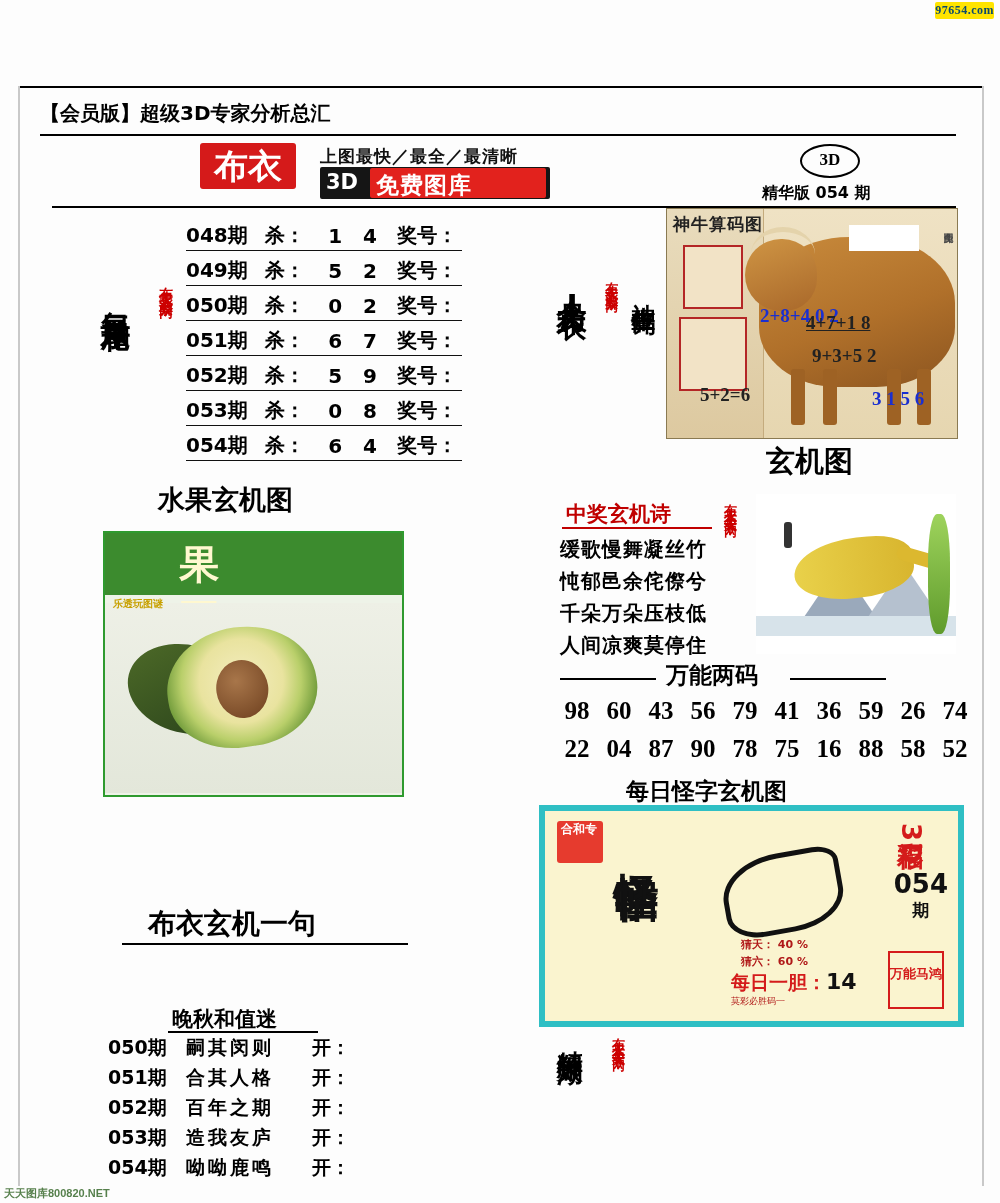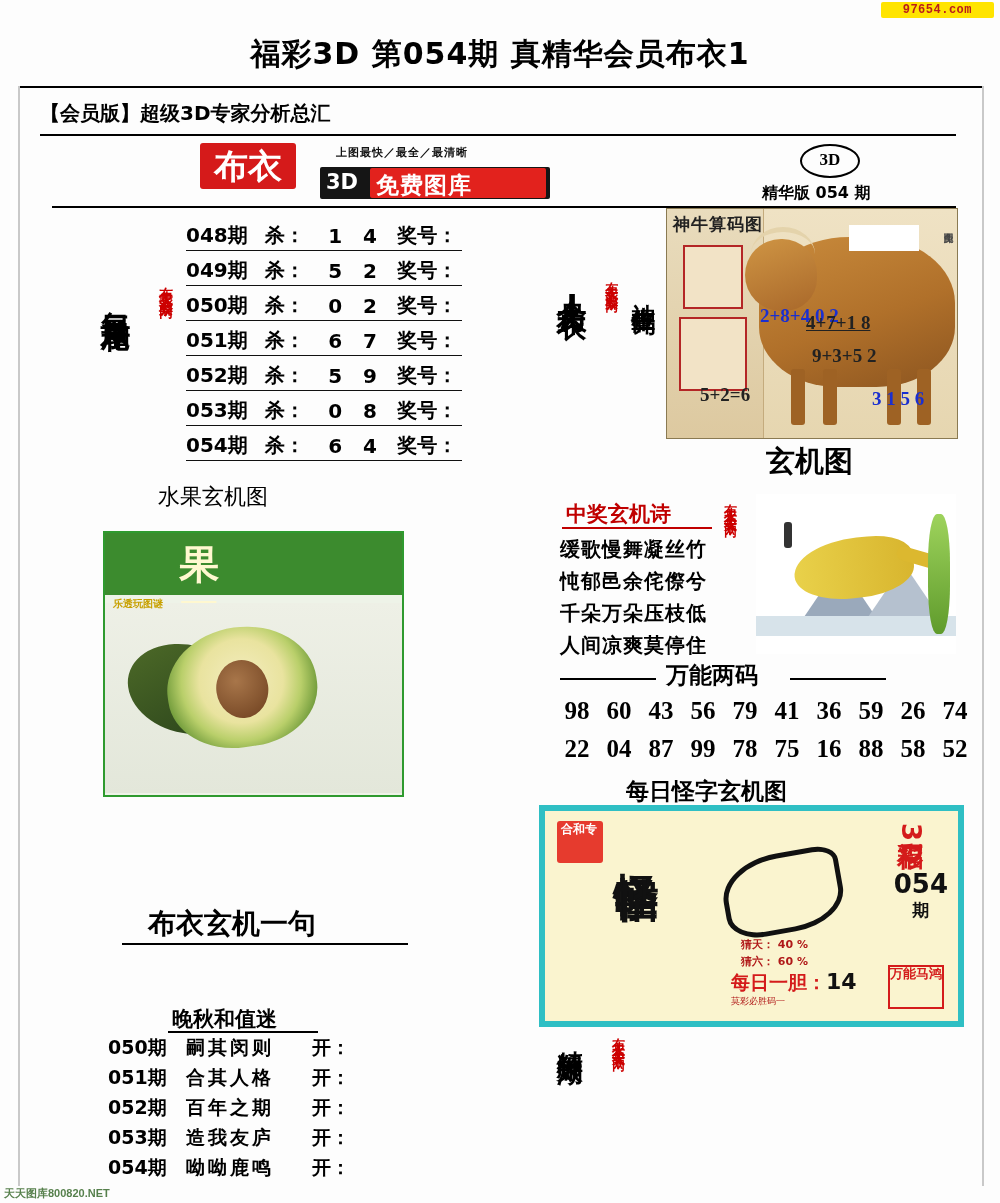--- a/index.html
+++ b/index.html
@@ -10,25 +10,25 @@
     position:relative;
     overflow:hidden;
   }
   .page{
     position:absolute;inset:0;
     background:#fdfdfd;
   }
   
   .watermark-top{
     position:absolute;top:2px;right:6px;
-    background:#ffe400;color:#b91c1c;
+    background:#ffe400;color:#0c4a6e;
     font-size:12px;font-weight:bold;
-    padding:1px 22px;border-radius:2px;
+    padding:1px 0;border-radius:2px;
     letter-spacing:0.5px;
-    font-family:Liberation Mono, monospace;
+    font-family:Liberation Serif, serif;
   }
   .watermark-bottom{
     position:absolute;bottom:2px;left:4px;
     color:#3a6b2e;font-size:11px;font-weight:bold;
     font-family:"Liberation Sans",sans-serif;
     opacity:.85;
   }
   
   .main-title{
     position:absolute;top:34px;left:0;width:1000px;
@@ -52,22 +52,22 @@
 
   
   .logo-wrap{position:absolute;top:143px;left:52px;width:520px;height:60px;}
   .logo-red{
     position:absolute;left:148px;top:0;width:96px;height:46px;
     background:#d51a1a;color:#fff;font-size:34px;font-weight:bold;
     line-height:46px;text-align:center;border-radius:3px;
     font-family:"DejaVu Sans",sans-serif;
   }
   .logo-slogan{
-    position:absolute;left:284px;top:2px;
-    font-size:11px;color:#111;font-weight:bold;letter-spacing:1px;
+    position:absolute;left:268px;top:2px;
+    font-size:17px;color:#111;font-weight:bold;letter-spacing:1px;
   }
   .logo-black{
     position:absolute;left:268px;top:24px;width:230px;height:32px;
     background:#151515;border-radius:2px;
   }
   .logo-black span.a{
     position:absolute;left:6px;top:3px;color:#fff;font-size:21px;font-weight:bold;
   }
   .logo-black-inner{
     position:absolute;left:50px;top:1px;width:176px;height:30px;background:#e2221d;border-radius:2px;
@@ -110,21 +110,21 @@
   .kill-row .s{width:46px;}
   .kill-row .n{width:70px;letter-spacing:7px;margin-left:18px;}
   .kill-row .p{width:80px;}
   .kill-underline{
     position:absolute;left:186px;width:276px;height:1px;background:#111;
   }
 
   
   .fruit-title{
     position:absolute;left:158px;top:482px;
-    font-size:22px;font-weight:normal;color:#000;text-align:right;
+    font-size:27px;font-weight:bold;color:#000;text-align:right;
   }
   .fruit-img{
     position:absolute;left:103px;top:531px;width:297px;height:262px;
     border:2px solid #2f9a2f;background:#eef3e8;overflow:hidden;
   }
   .fruit-green{
     position:absolute;left:0;top:0;width:100%;height:62px;background:#3c8b2e;
   }
   .fruit-green .txt{
     position:absolute;left:50%;top:4px;transform:translateX(-50%);
@@ -319,38 +319,37 @@
   .gz-stats{
     position:absolute;left:196px;top:126px;font-size:11px;color:#b01818;font-weight:bold;line-height:1.5;
   }
   .gz-dan{
     position:absolute;left:186px;top:158px;font-size:19px;font-weight:bold;color:#d41b1b;
   }
   .gz-dan b{color:#111;font-size:22px;}
   .gz-small{position:absolute;left:186px;top:184px;font-size:9px;color:#b01818;}
   .gz-seal{
     position:absolute;right:14px;bottom:12px;width:52px;height:40px;border:2px solid #d41b1b;color:#d41b1b;
-    font-size:13px;font-weight:bold;text-align:center;line-height:1.15;padding-top:0;
+    font-size:13px;font-weight:bold;text-align:center;line-height:1.15;padding-top:14px;
   }
   .gz-foot{
     position:absolute;left:556px;top:1030px;font-size:26px;font-weight:bold;line-height:1.05;
   }
   .gz-foot-wm{
     position:absolute;left:610px;top:1028px;font-size:13px;color:#c00;font-weight:bold;line-height:1.15;
   }
 </style>
 </head>
 <body>
 
 <div class="page">
 
   <div class="watermark-top">97654.com</div>
   <div class="watermark-bottom">天天图库800820.NET</div>
 
-  <div class="main-title">福彩3D 第054期 真精华会员布衣1</div>
   <div class="title-rule"></div>
   <div class="frame-left"></div>
   <div class="frame-right"></div>
 
   <div class="hdr-text">【会员版】超级3D专家分析总汇</div>
   <div class="hdr-rule"></div>
 
   <div class="logo-wrap">
     <div class="logo-red">布衣</div>
     <div class="logo-slogan">上图最快／最全／最清晰</div>
@@ -529,21 +528,21 @@
       <span>41</span>
       <span>36</span>
       <span>59</span>
       <span>26</span>
       <span>74</span>
     </div>
     <div class="wn-row">
       <span>22</span>
       <span>04</span>
       <span>87</span>
-      <span>99</span>
+      <span>90</span>
       <span>78</span>
       <span>75</span>
       <span>16</span>
       <span>88</span>
       <span>58</span>
       <span>52</span>
     </div>
   </div>
 
   <div class="gz-title">每日怪字玄机图</div>

